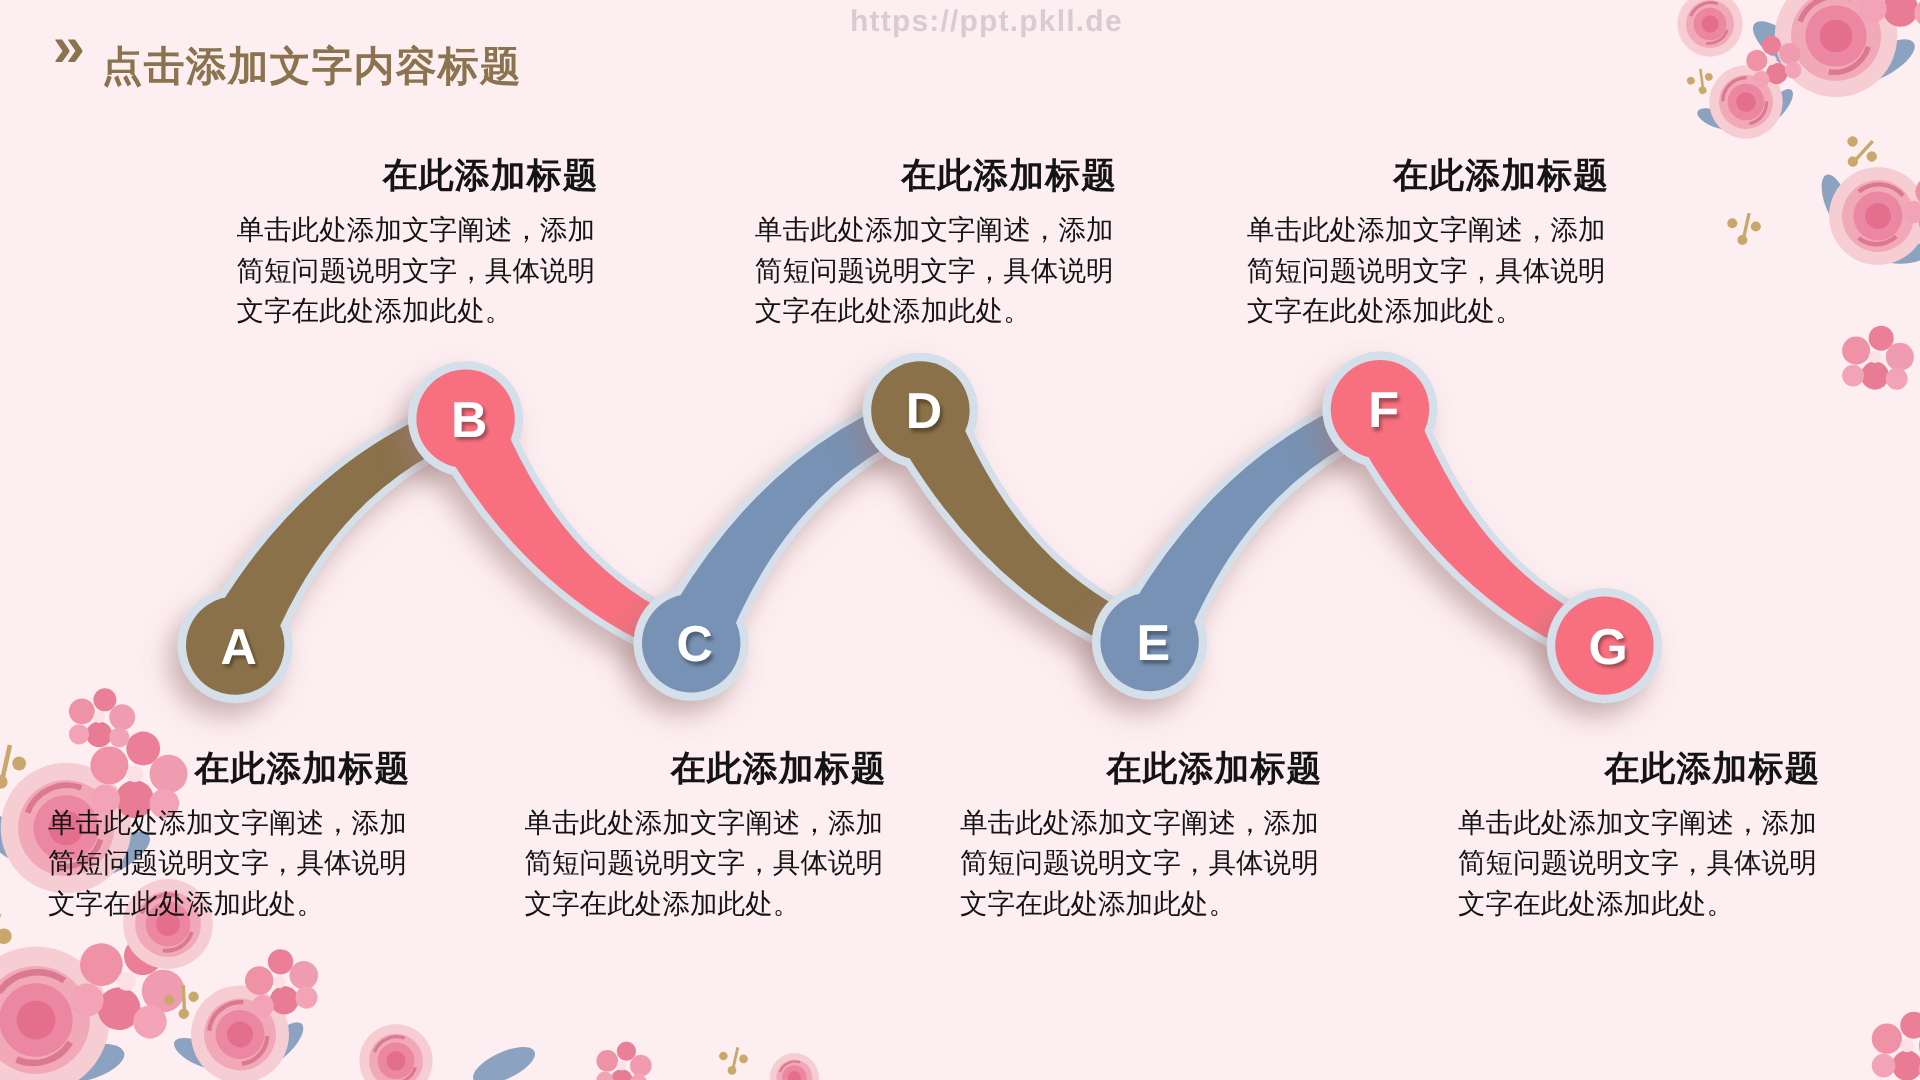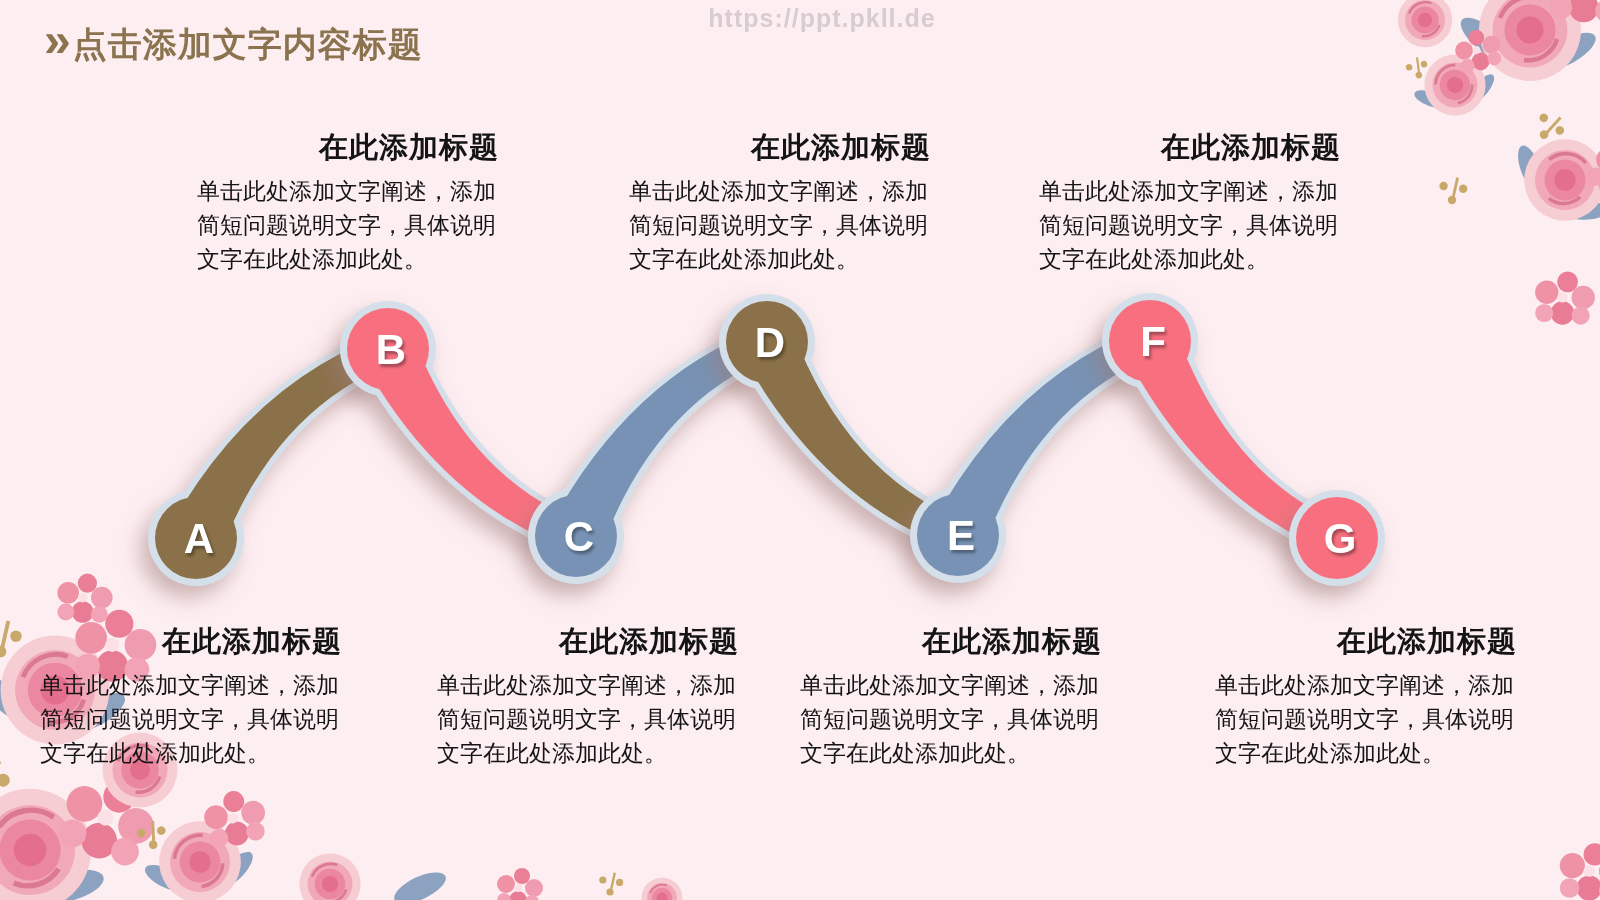--- a/index.html
+++ b/index.html
@@ -9,21 +9,21 @@
   
   .florals{position:absolute;left:0;top:0;z-index:0;pointer-events:none;}
 
   
   .watermark{position:absolute;top:4px;left:0;right:0;text-align:center;z-index:3;
     font-size:25px;font-weight:bold;letter-spacing:1px;color:var(--watermark-col,#d8ccd1);padding-left:44px;}
 
   
   .header{position:absolute;left:44px;top:22px;z-index:3;display:flex;align-items:flex-start;gap:2px;color:var(--title-col,#8a734e);}
   .chev{font-size:48px;font-weight:bold;line-height:1;margin-top:-6px;}
-  .title{margin:0;font-size:34px;font-weight:700;letter-spacing:1px;line-height:44px;}
+  .title{margin:12px;font-size:34px;font-weight:700;letter-spacing:1px;line-height:44px;}
 
   
   #diagram{position:absolute;left:0;top:0;z-index:1;}
   .node-letter{font-family:"Liberation Sans", sans-serif;font-size:42px;font-weight:bold;fill:#ffffff;
     text-anchor:middle;text-shadow:2px 3px 3px rgba(0,0,0,.35);}
 
   
   #blocks{position:absolute;left:0;top:0;width:1312px;height:900px;z-index:2;pointer-events:none;}
   .tblock{position:absolute;width:320px;pointer-events:auto;color:var(--text-col,#141414);}
   .bh{margin:0;font-size:29px;line-height:38px;font-weight:600;text-align:right;padding-right:18px;letter-spacing:1px;}

